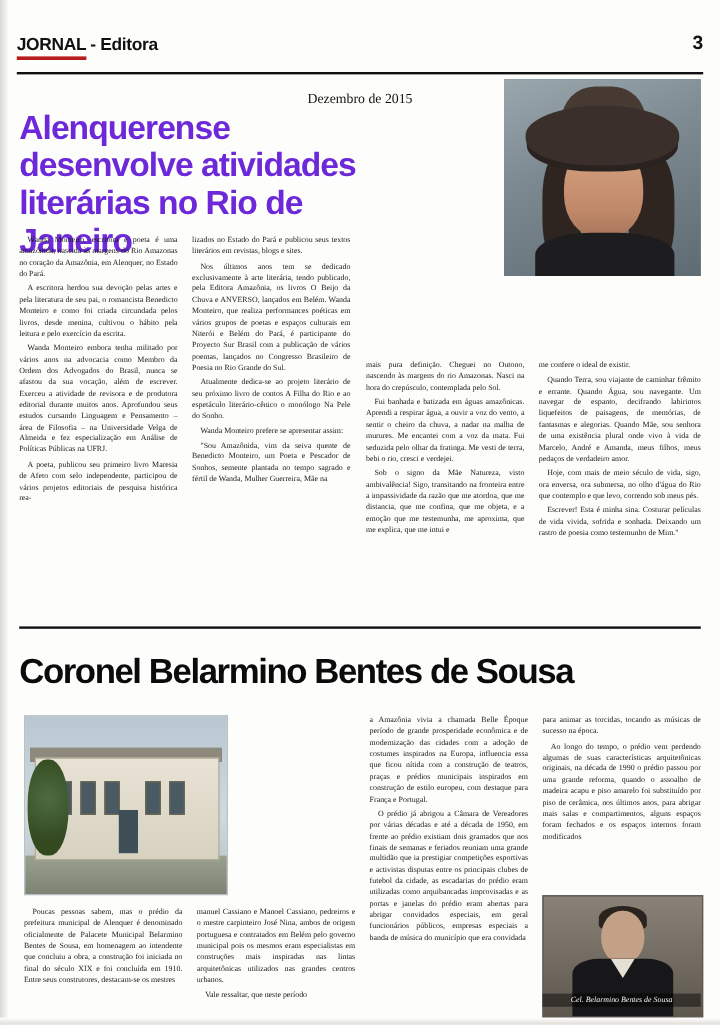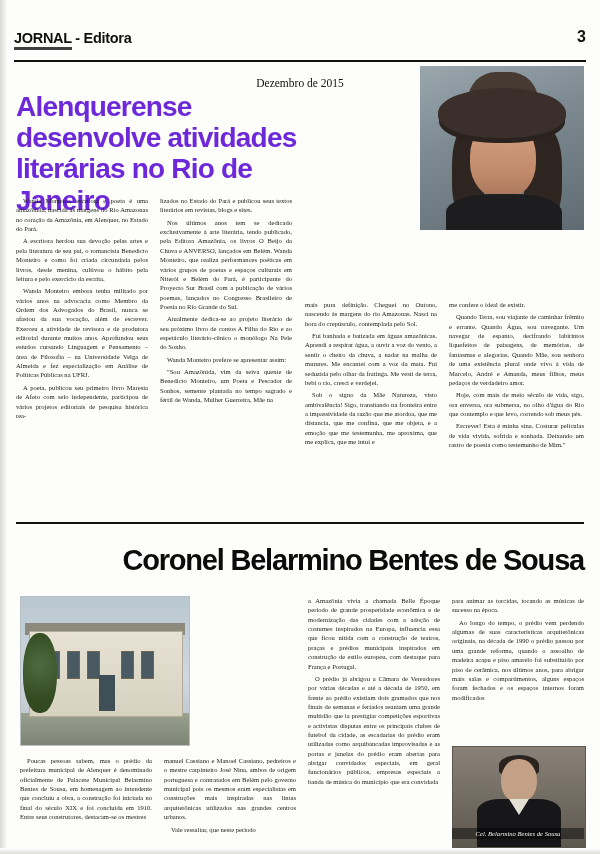--- a/index.html
+++ b/index.html
@@ -36,21 +36,21 @@
     position: absolute;
     left: 0;
     top: 0;
     font-family: "Liberation Sans", sans-serif;
     font-weight: bold;
     font-size: 14.5px;
     letter-spacing: -0.3px;
     color: #111;
   }
   .masthead-logo .jornal {
-    border-bottom: 3px solid #404040;
+    border-bottom: 3px solid #b91c1c;
     padding-bottom: 1px;
   }
   .masthead-date {
     position: absolute;
     left: 50%;
     transform: translateX(-50%);
     top: 3px;
     font-family: "Liberation Serif", serif;
     font-size: 11.5px;
     color: #111;
@@ -216,21 +216,20 @@
     font-family: "Liberation Sans", sans-serif;
     font-weight: bold;
     font-size: 25px;
     line-height: 1.06;
     letter-spacing: -1px;
     color: #0b0b0b;
   }
   .headline2 .l2 {
     font-size: 29px;
     letter-spacing: -1.2px;
-    text-align: right;
   }
 
   
   .photo-palacete {
     position: absolute;
     top: 596px;
     left: 20px;
     width: 168px;
     height: 148px;
     overflow: hidden;

